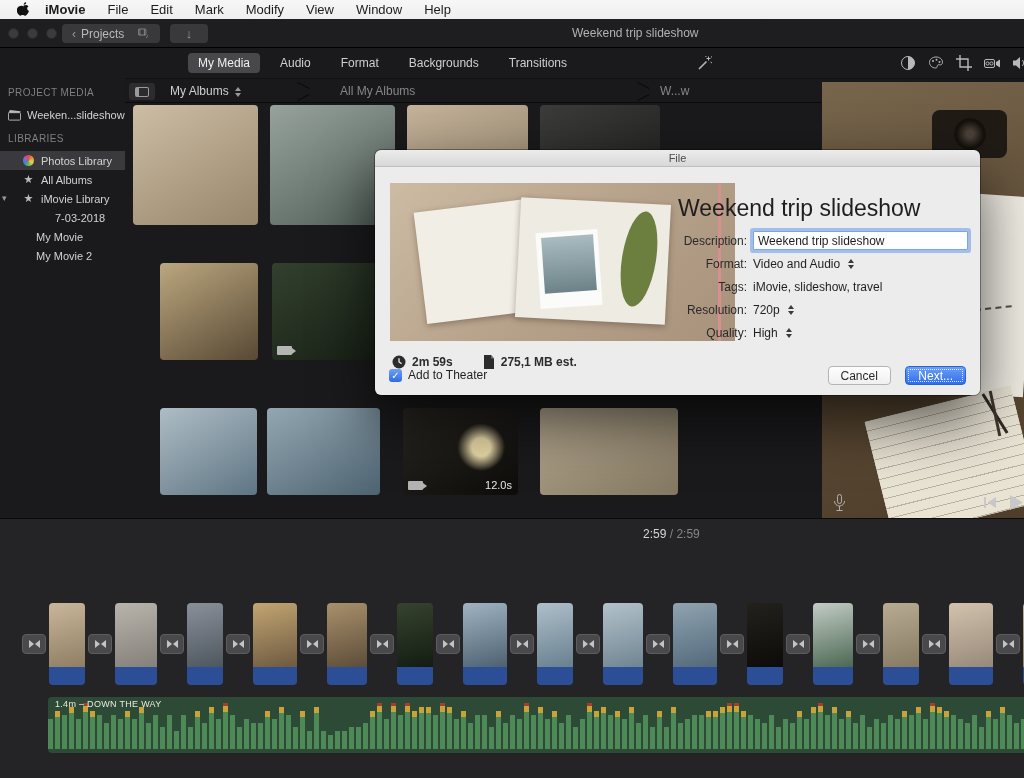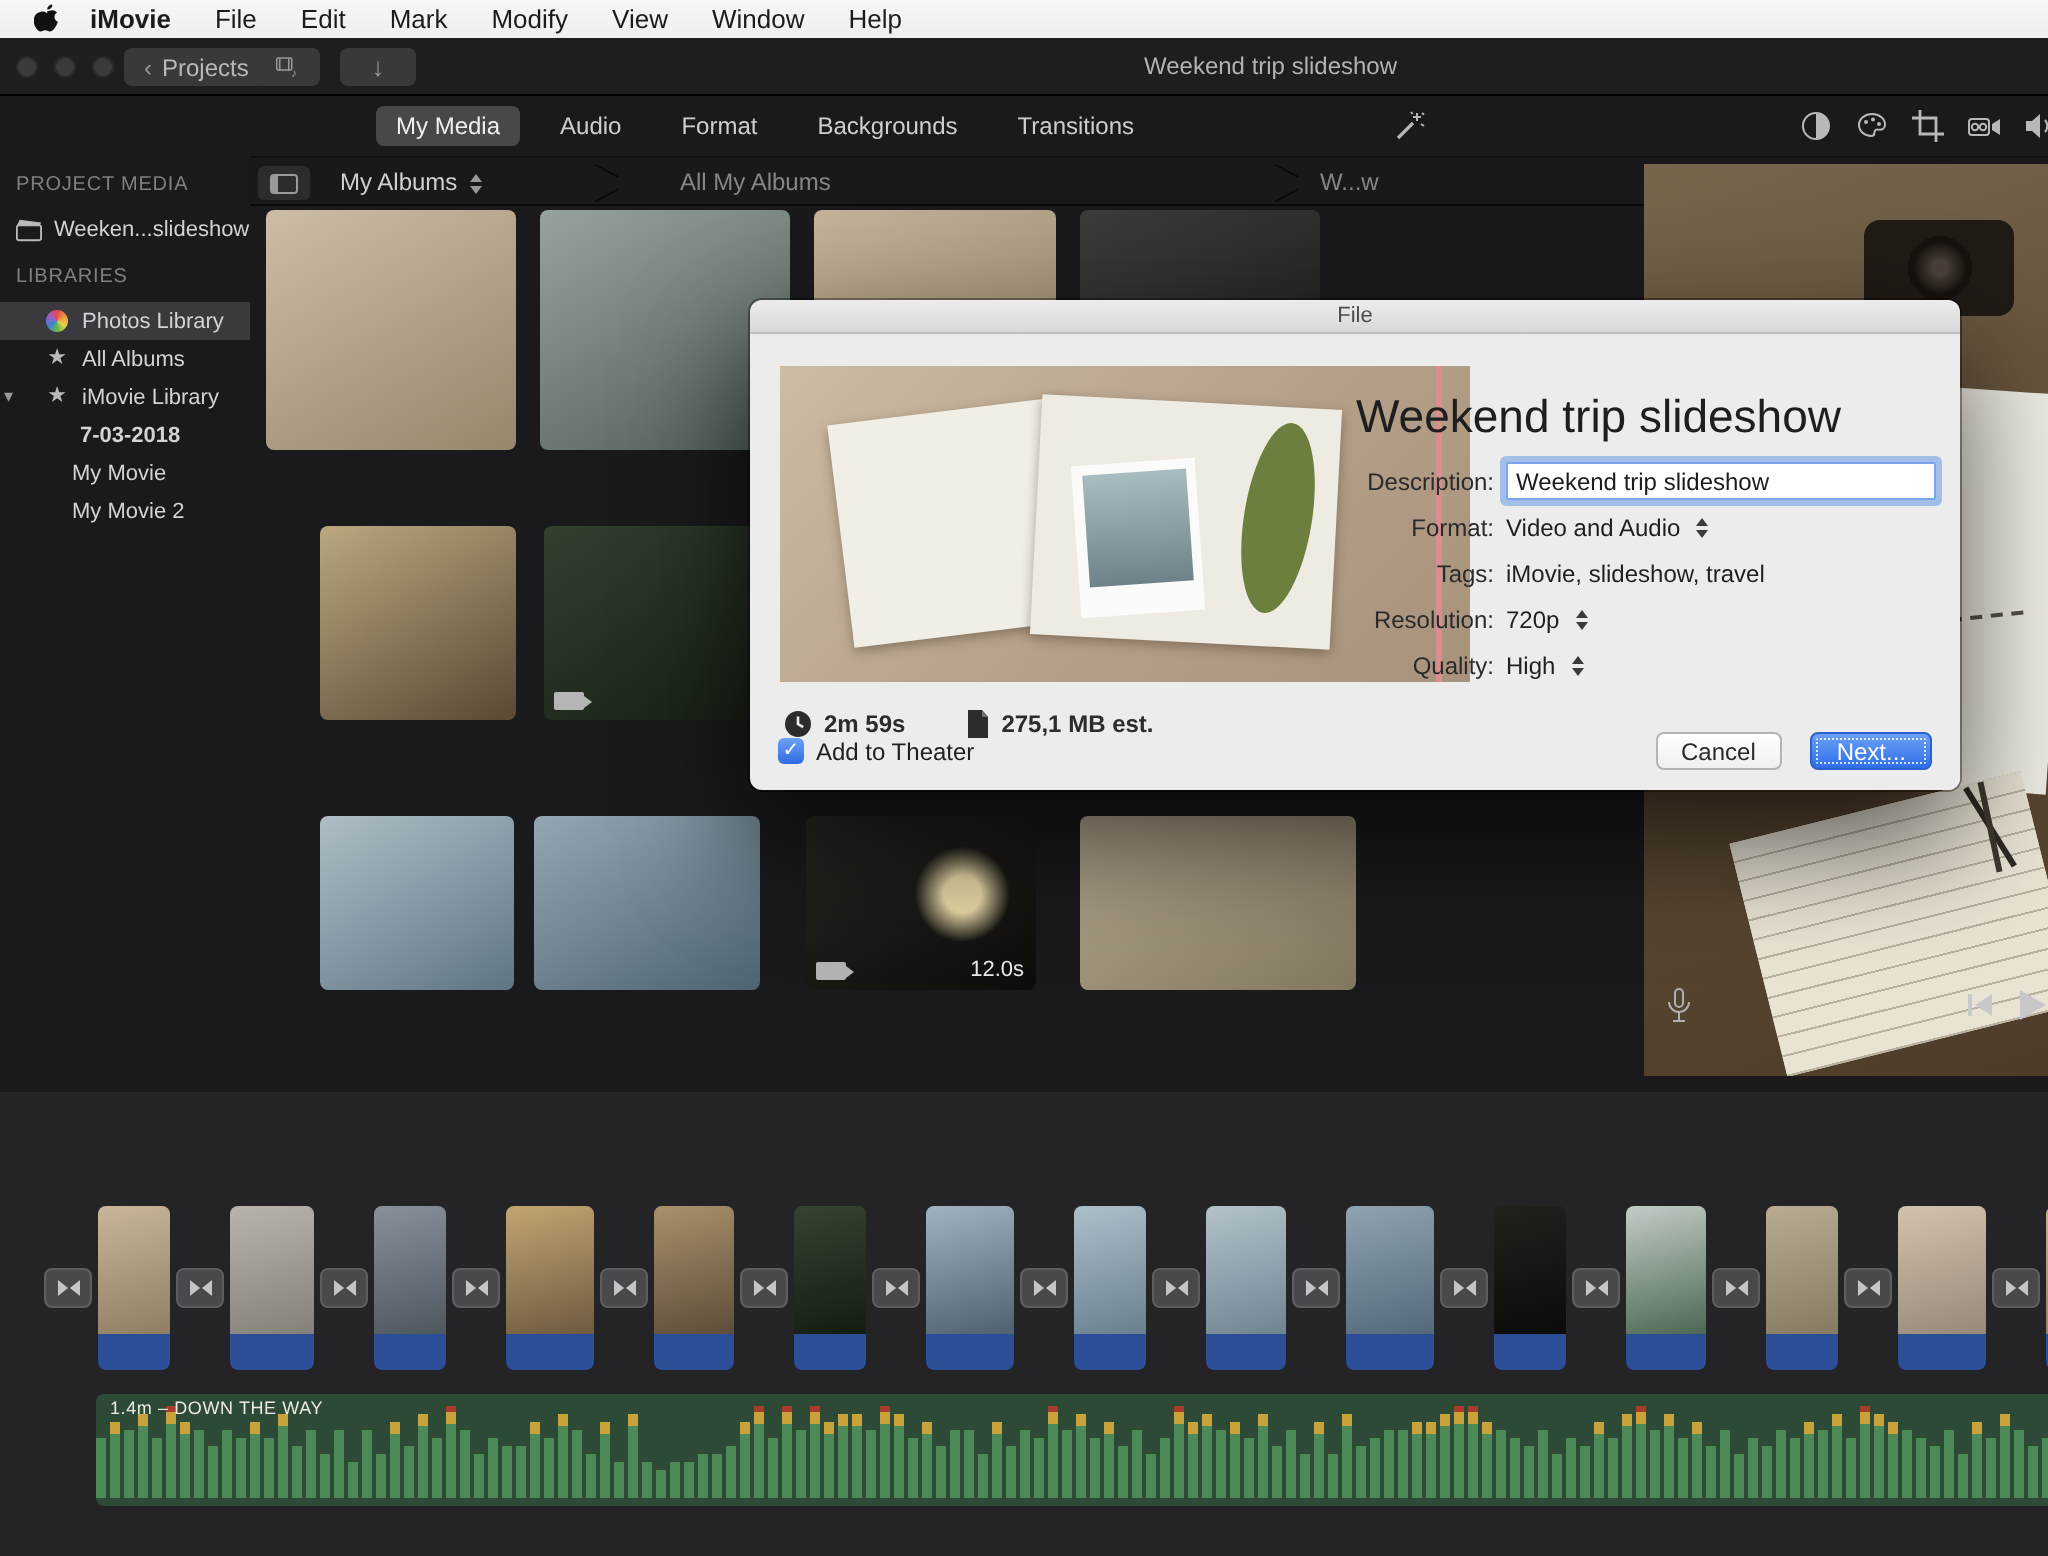--- a/index.html
+++ b/index.html
@@ -203,21 +203,21 @@
           </div>
           <div class="side-row" style="top: 122px;">
             <span class="sicon star">★</span>
             <span>All Albums</span>
           </div>
           <div class="side-row" style="top: 141px;">
             <span class="disc">▾</span>
             <span class="sicon star">★</span>
             <span>iMovie Library</span>
           </div>
-          <div class="side-row" style="top: 160px; padding-left: 40px; font-weight: bold;">
+          <div class="side-row" style="top: 160px; padding-left: 55px;">
             <span>7-03-2018</span>
           </div>
           <div class="side-row" style="top: 179px; padding-left: 36px;">
             <span>My Movie</span>
           </div>
           <div class="side-row" style="top: 198px; padding-left: 36px;">
             <span>My Movie 2</span>
           </div>
         </div>
     </div>
@@ -345,20 +345,25 @@
           </svg>
       </span>
       <span style="position:absolute;left:1008px;top:2px;">
         <svg width="16" height="17" viewBox="0 0 16 17">
             <path d="M2 1l13 7.5L2 16z" fill="#c8c8ca"></path>
           </svg>
       </span>
     </div>
   </div>
 
+  <div id="timestrip">
+    <span id="timecode">
+      <span>2:59</span><span class="total"> / </span><span class="total">2:59</span>
+    </span>
+  </div>
 
   <div id="timeline">
     <div id="clips">
         <div class="tr-icon">
           <i class="r"></i>
           <i class="l"></i>
         </div>
         <div class="clip" style="width: 36px;">
           <div class="ph" style="background: linear-gradient(165deg, rgb(201, 182, 154), rgb(143, 126, 100));"></div>
           <div class="bar" style="background: rgb(44, 78, 150);"></div>

